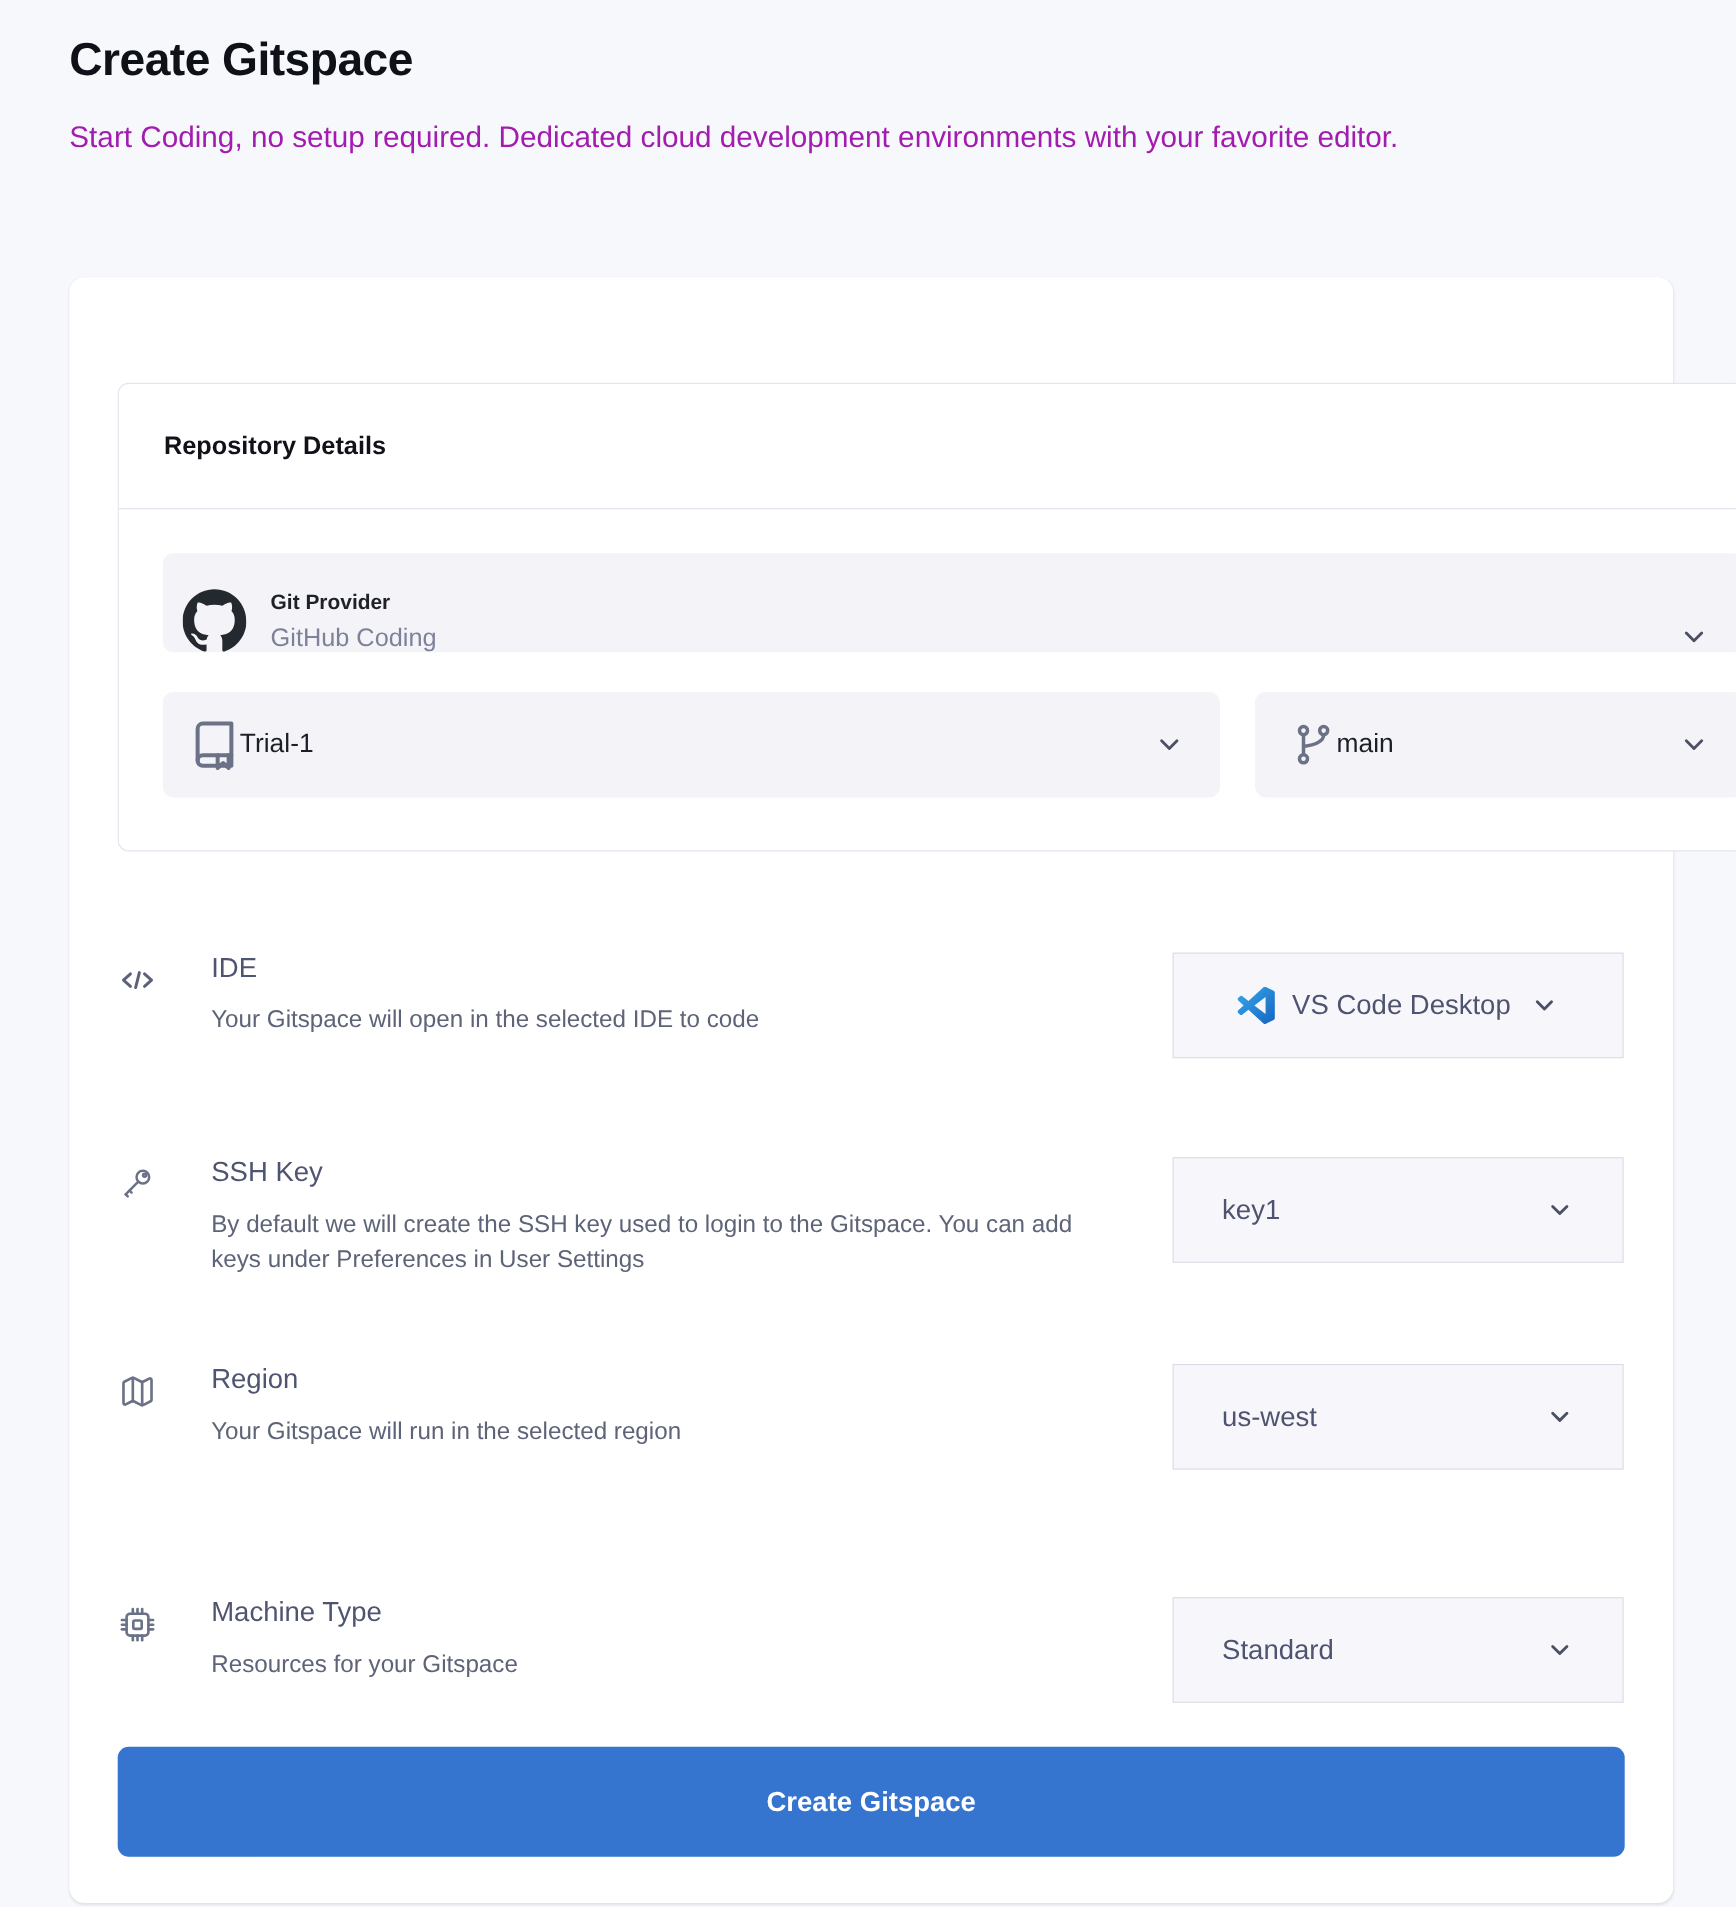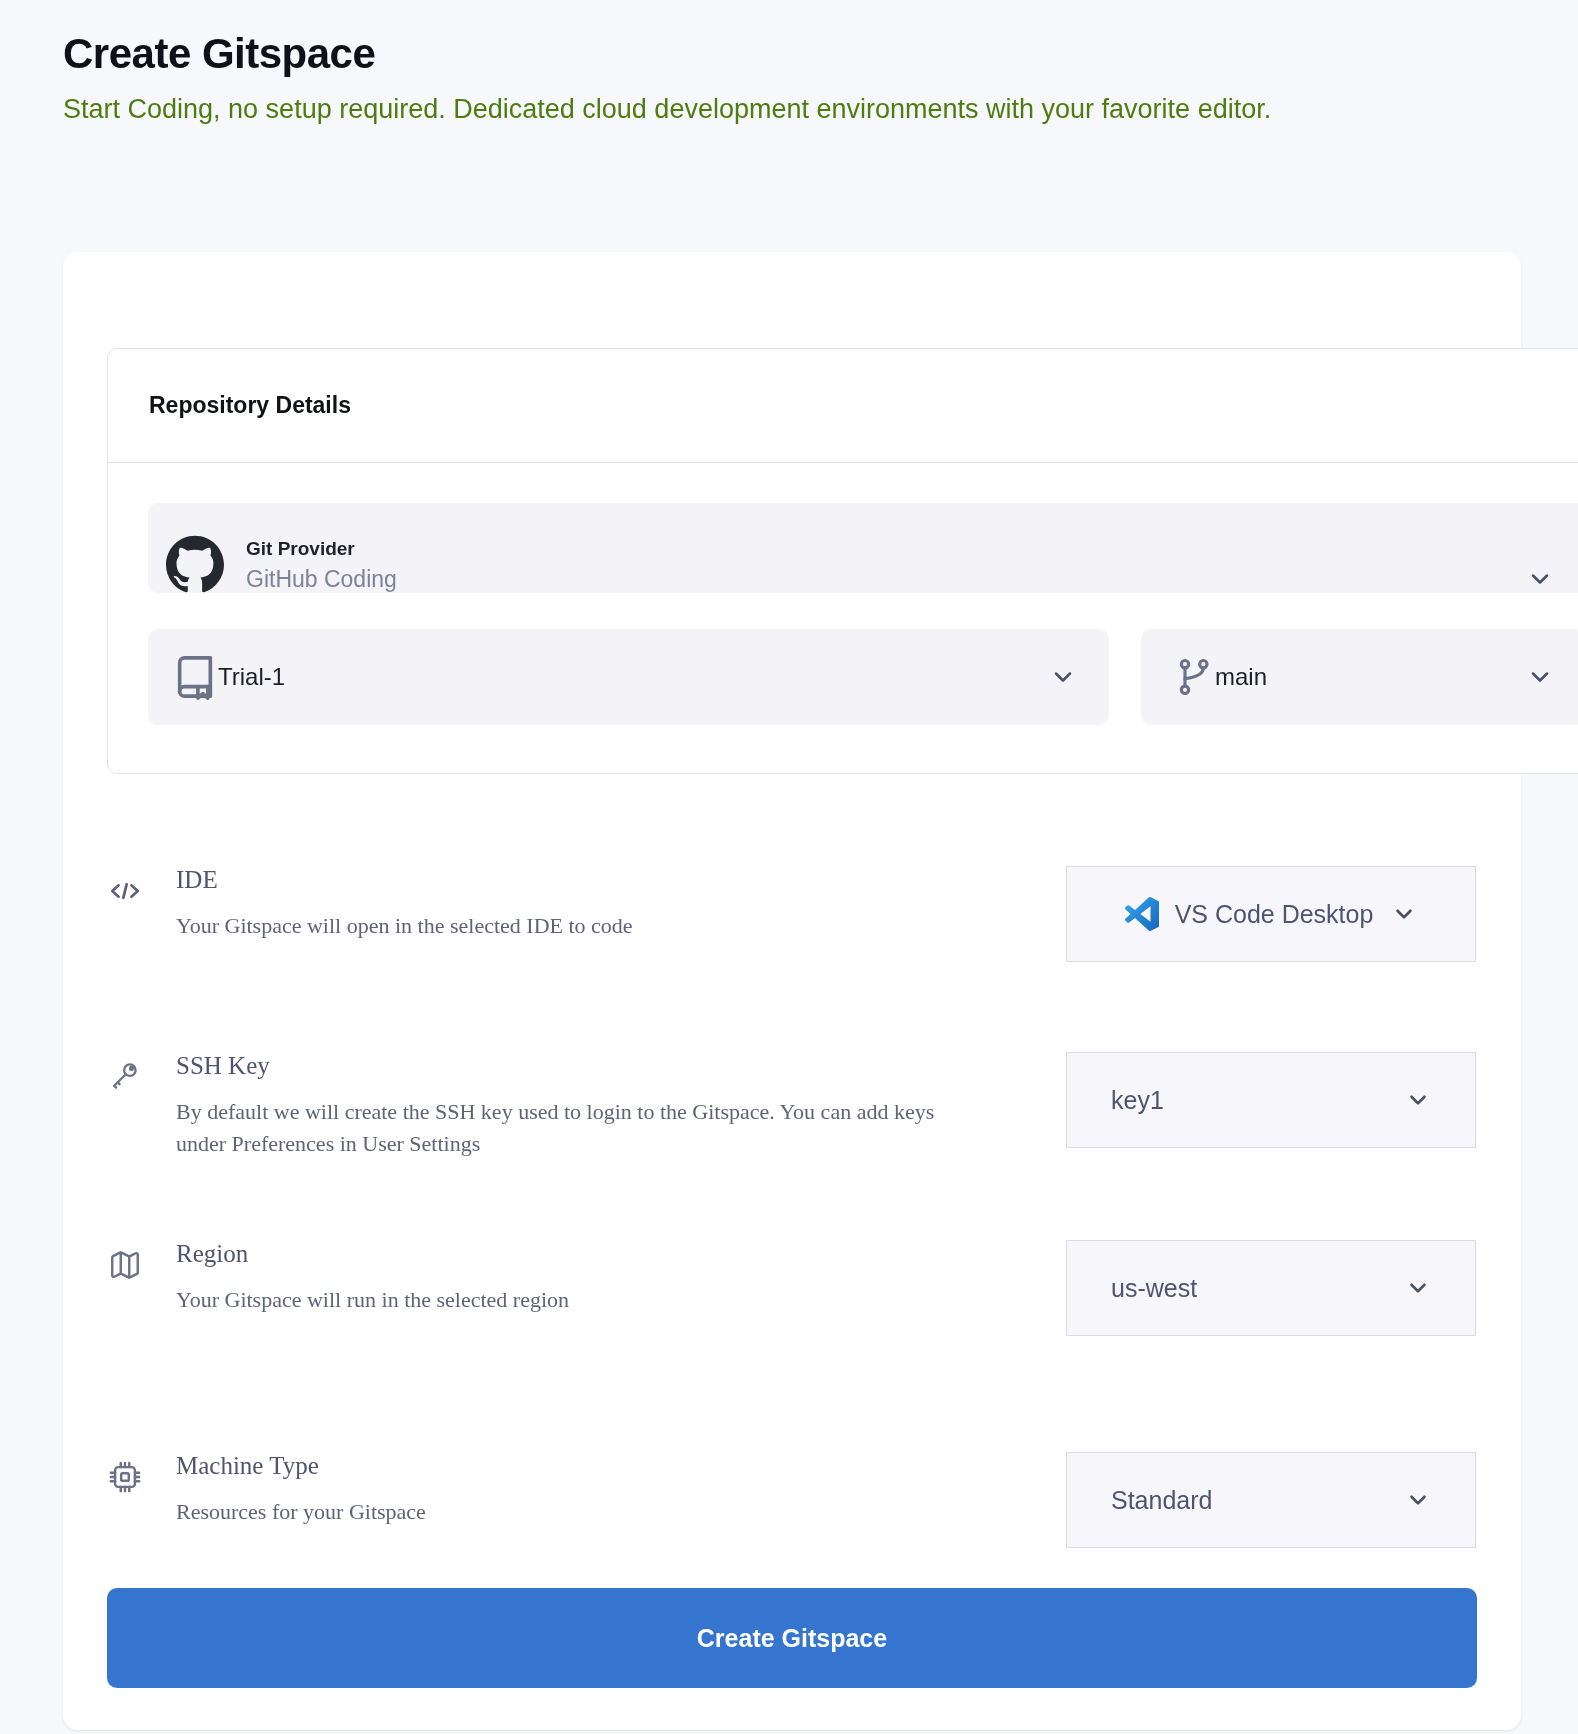--- a/index.html
+++ b/index.html
@@ -7,21 +7,21 @@
   body {
     height:1734px;
     background:#f7f8fc;
     font-family:"Liberation Sans", sans-serif;
     color:#14161f;
     position:relative;
     overflow:hidden;
   }
   .page-header { position:absolute; left:63px; top:30px; width:1452px; }
   .page-title { font-size:42px; font-weight:700; color:#0f1118; letter-spacing:-0.5px; }
-  .page-subtitle { margin-top:12px; font-size:27px; line-height:38px; color:#4d7c0f; max-width:1440px; }
+  .page-subtitle { margin-top:28px; font-size:27px; line-height:38px; color:#a21caf; max-width:1440px; }
 
   .main-card {
     position:absolute; left:63px; top:252px; width:1458px; height:1478px;
     background:#ffffff; border-radius:14px;
     box-shadow:0 1px 3px rgba(16,24,40,.06), 0 1px 2px rgba(16,24,40,.04);
   }
 
   
   .repo-card {
     position:absolute; left:44px; top:96px; width:1520px;
@@ -45,21 +45,21 @@
   .chevron { margin-left:auto; display:flex; align-items:center; }
 
   .repo-branch-row { display:flex; gap:32px; margin-top:36px; }
   .repo-select { flex:1 1 auto; height:96px; padding-left:24px; }
   .branch-select { width:445px; height:96px; padding-left:34px; }
   .select-value { font-size:24px; font-weight:500; color:#1d1f28; }
 
   
   .setting-row { position:absolute; left:45px; width:1368px; display:flex; align-items:flex-start; }
   .row-icon { width:34px; margin-top:8px; color:#6b7186; flex:0 0 auto; }
-  .row-texts { margin-left:34px;font-family:Liberation Serif, serif; }
+  .row-texts { margin-left:50px; }
   .row-title { font-size:25px; font-weight:500; color:#4f5470; }
   .row-desc { font-size:22px; line-height:32px; color:#5e6478; margin-top:16px; max-width:800px; }
   .row-dropdown {
     margin-left:auto; width:410px; height:96px;
     background:#f7f7fb; border:1px solid #d9dbe8; border-radius:0;
     display:flex; align-items:center; padding:0 44px; cursor:pointer;
     font-size:25px; color:#4e5470;
   }
   .row-dropdown .chevron { margin-left:auto; }
   .ide-dropdown { justify-content:center; gap:16px; padding:0 30px; }

